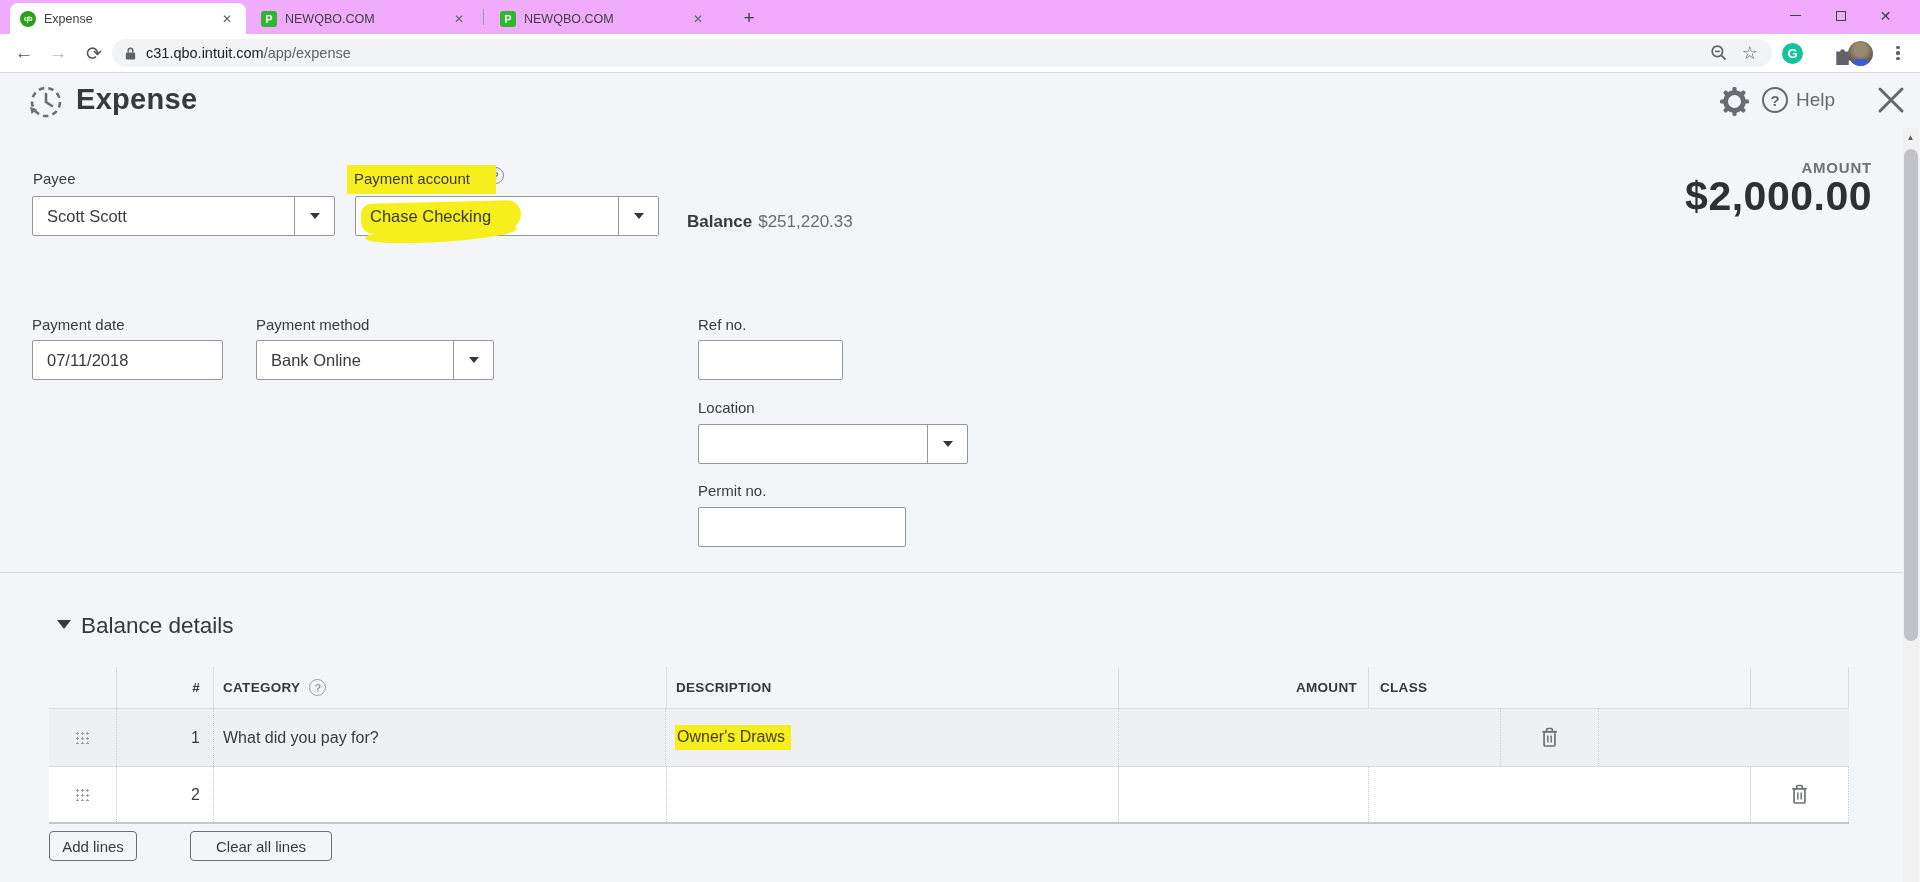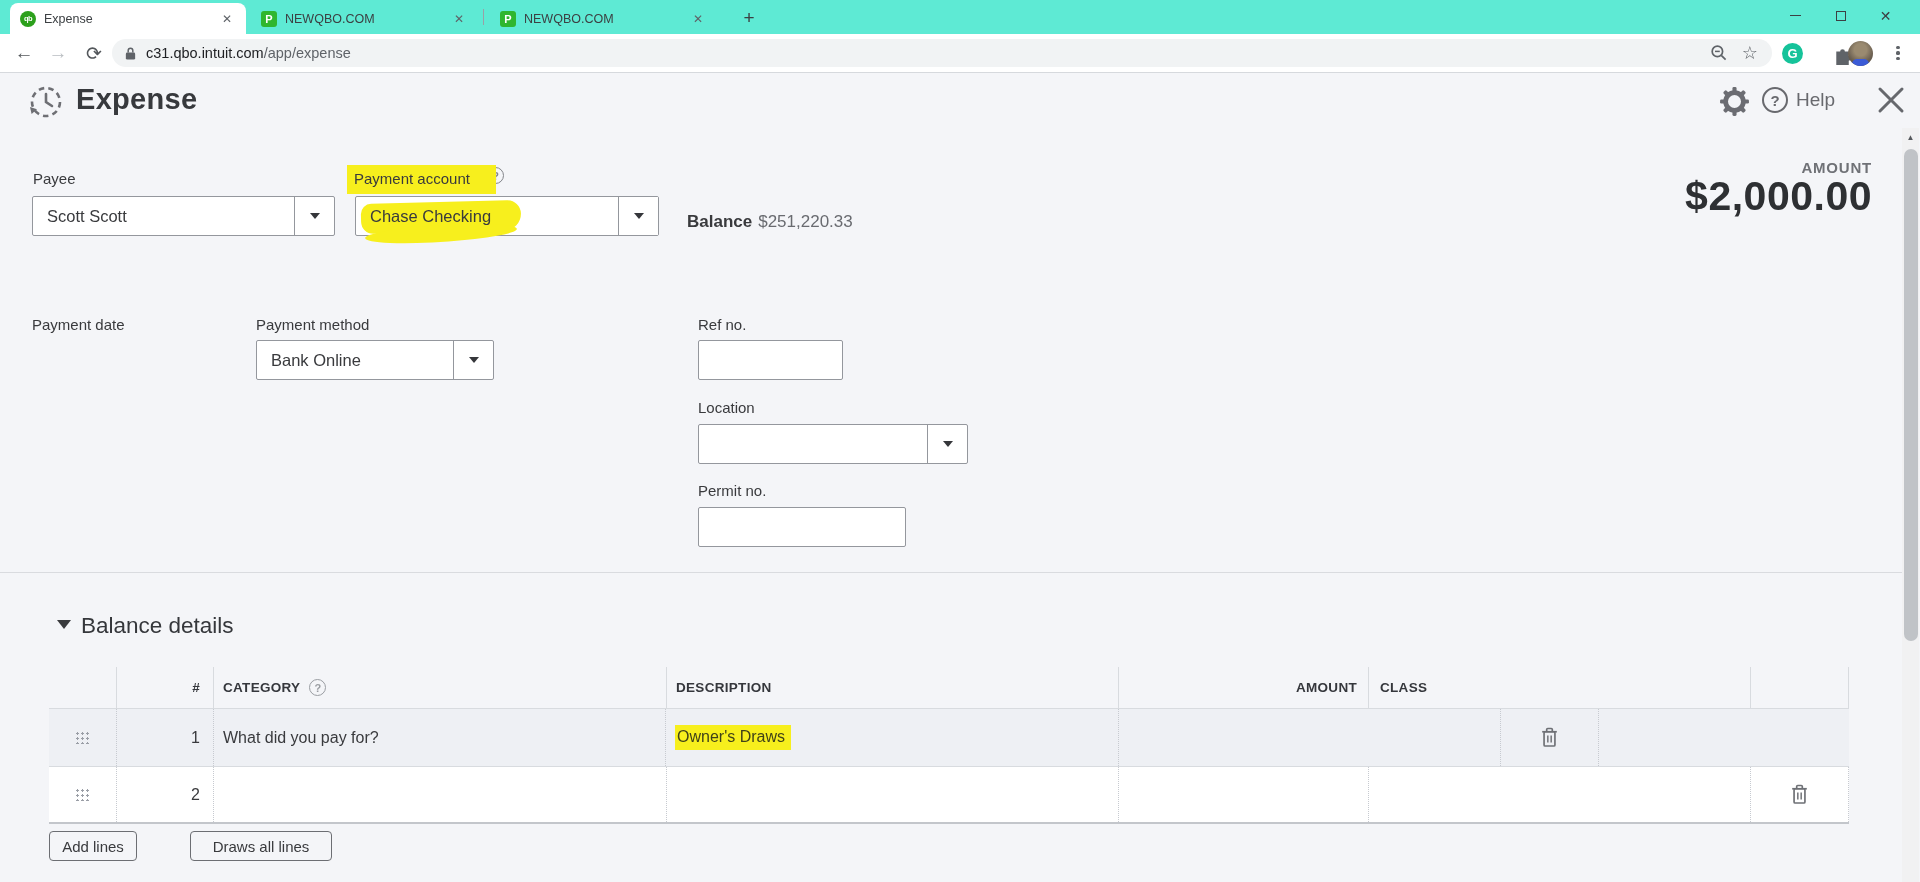--- a/index.html
+++ b/index.html
@@ -1,21 +1,21 @@
 <!DOCTYPE html>
 <html><head>
 <meta charset="utf-8">
 <style>
   * { margin:0; padding:0; box-sizing:border-box; }
   html,body { background:#fff; }
   body { font-family:"Liberation Sans", sans-serif; }
   #screen { position:relative; width:1920px; height:882px; overflow:hidden; background:#f4f5f8; }
 
   
-  .tabstrip { position:absolute; left:0; top:0; width:1920px; height:34px; background:#5eead4; }
+  .tabstrip { position:absolute; left:0; top:0; width:1920px; height:34px; background:#f0abfc; }
   .tab { position:absolute; top:3px; height:31px; display:flex; align-items:center; padding:0 10px; }
   .tab.active { background:#fff; border-radius:8px 8px 0 0; }
   .tab-title { font-size:12.5px; color:#3c4043; margin-left:8px; white-space:nowrap; overflow:hidden; flex:1; }
   .tab-close { margin-left:10px; font-size:12px; color:#5f6368; width:18px; height:18px; display:flex; align-items:center; justify-content:center; border-radius:50%; }
   .fav-qb { width:16px; height:16px; border-radius:50%; background:#2ca01c; color:#fff; font-size:7.5px; font-weight:bold; display:flex; align-items:center; justify-content:center; letter-spacing:-0.5px; flex:none; }
   .fav-p  { width:16px; height:16px; border-radius:3px;  background:#2fb62f; color:#fff; font-size:11px;  font-weight:bold; display:flex; align-items:center; justify-content:center; flex:none; }
   .tab-sep { position:absolute; top:9px; width:1px; height:16px; background:#9aa0a6; }
   .newtab { position:absolute; top:5px; width:26px; height:26px; display:flex; align-items:center; justify-content:center; font-size:19px; color:#3c4043; border-radius:50%; }
   .winctl { position:absolute; top:0; width:45px; height:31px; display:flex; align-items:center; justify-content:center; color:#3c4043; }
   .winctl .bar { width:11px; height:1.6px; background:#3c4043; }
@@ -215,20 +215,23 @@
           <span class="caret"></span>
         </span>
     </div>
 
     <div class="balance"><b>Balance</b><span>$251,220.33</span></div>
 
     <div class="amt-lbl">AMOUNT</div>
     <div class="amt-val">$2,000.00</div>
 
     <span class="lbl" style="left:32px;top:243px;">Payment date</span>
+    <div class="field" style="left:32px;top:267px;width:191px;height:40px;">
+      <span class="val">07/11/2018</span>
+    </div>
 
     <span class="lbl" style="left:256px;top:243px;">Payment method</span>
     <div class="field" style="left:256px;top:267px;width:238px;height:40px;">
       <span class="val">Bank Online</span>
       <span class="arrowbox">
           <span class="caret"></span>
         </span>
     </div>
 
     <span class="lbl" style="left:698px;top:243px;">Ref no.</span>
@@ -306,21 +309,21 @@
             <path d="M7.3 5.5 V3.4 a1 1 0 0 1 1 -1 h3.4 a1 1 0 0 1 1 1 V5.5" stroke="#6e7075" stroke-width="1.6" fill="none"></path>
             <rect x="4.8" y="5.5" width="10.4" height="13.6" rx="1" stroke="#6e7075" stroke-width="1.6" fill="none"></rect>
             <line x1="8.4" y1="9" x2="8.4" y2="15.8" stroke="#6e7075" stroke-width="1.4"></line>
             <line x1="11.6" y1="9" x2="11.6" y2="15.8" stroke="#6e7075" stroke-width="1.4"></line>
           </svg>
         </div>
       </div>
     </div>
 
     <button class="btn" style="left:49px;top:758px;width:88px;">Add lines</button>
-    <button class="btn" style="left:190px;top:758px;width:142px;">Draws all lines</button>
+    <button class="btn" style="left:190px;top:758px;width:142px;">Clear all lines</button>
   </div>
 
   <div class="scrollbar">
     <div class="sb-up">▲</div>
     <div class="sb-thumb"></div>
   </div>
 
 </div>
 
 </body></html>

